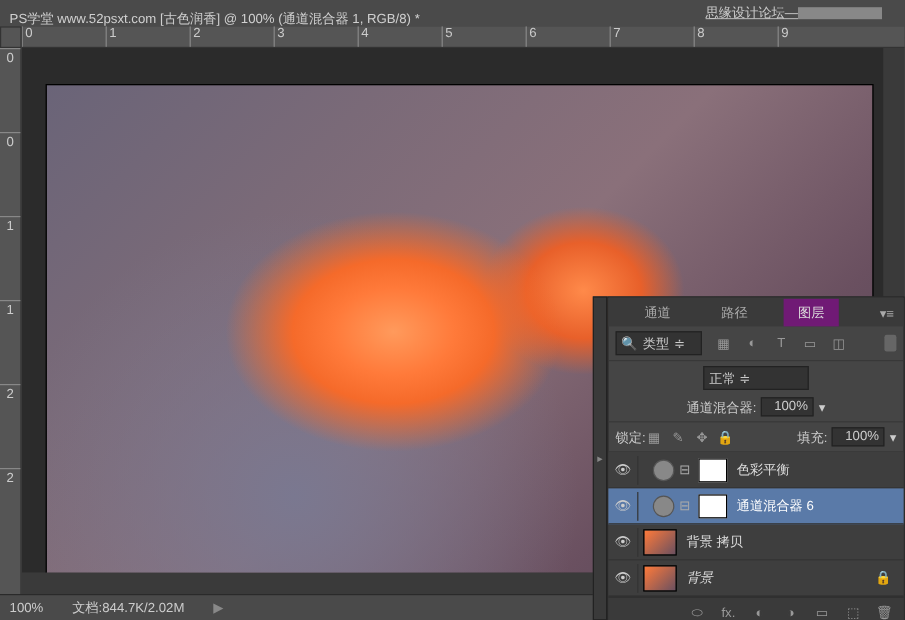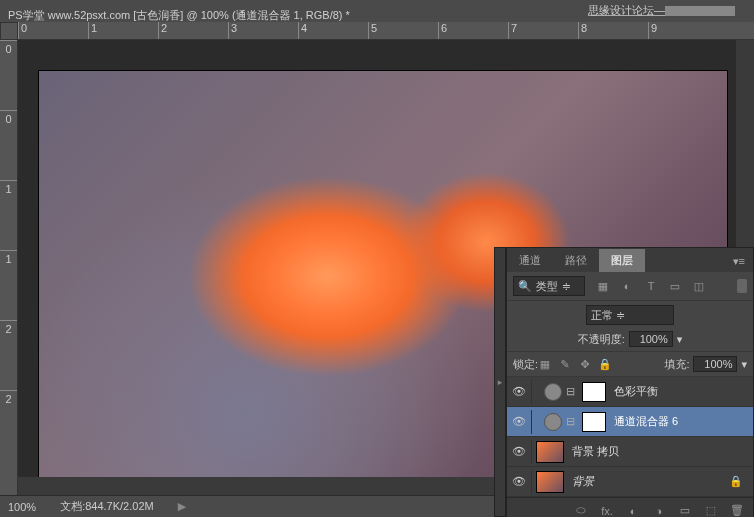--- a/index.html
+++ b/index.html
@@ -15,22 +15,22 @@
 .ruler-v{position:absolute;top:18px;left:0;bottom:0;width:18px;background:#555;border-right:1px solid #333;z-index:2;color:#888;font-size:9px;}
 .ruler-v span{display:block;height:70px;border-top:1px solid #888;padding-top:2px;text-align:center;}
 .canvas{position:absolute;top:18px;left:18px;right:18px;bottom:18px;background:#2b2b2b;overflow:hidden;}
 .image{position:absolute;top:30px;left:20px;width:690px;height:430px;background:radial-gradient(ellipse 280px 200px at 42% 48%,#ff9a5c 0%,#ff7a3a 18%,#f56a2a 30%,transparent 50%),radial-gradient(ellipse 120px 100px at 65% 40%,#ff8a4a 0%,#e8602a 40%,transparent 70%),radial-gradient(circle at 30% 80%,#7a7890 0%,transparent 40%),linear-gradient(135deg,#6a6478 0%,#7a6a78 25%,#8a707a 50%,#6a5060 75%,#4a4050 100%);border:1px solid #000;}
 .statusbar{position:absolute;bottom:0;left:0;right:0;height:22px;background:#4a4a4a;display:flex;align-items:center;padding:0 8px;border-top:1px solid #2a2a2a;gap:24px;}
 .statusbar .zoom{color:#ccc;}
 .statusbar .docinfo{color:#ccc;}
 .statusbar .arrow{color:#888;}
 .layers-panel{position:absolute;top:247px;right:0;width:248px;background:#454545;border:1px solid #222;z-index:10;}
 .panel-tabs{display:flex;background:#3a3a3a;height:24px;align-items:flex-end;}
-.tab{padding:4px 12px;color:#aaa;cursor:pointer;}
-.tab.active{background:#737373;color:#ddd;font-weight:bold;}
+.tab{padding:4px 12px;color:#aaa;cursor:pointer;margin-left:18px;}
+.tab.active{background:#701a75;color:#ddd;}
 .panel-menu{margin-left:auto;padding:4px 8px;color:#aaa;}
 .panel-row{display:flex;align-items:center;padding:4px 6px;gap:6px;border-bottom:1px solid #383838;}
 .panel-row select,.panel-row .sel{background:#333;border:1px solid #222;color:#ccc;padding:2px 4px;height:20px;font-size:11px;}
 .filter-row .sel{display:flex;align-items:center;gap:4px;width:72px;}
 .filter-icons{display:flex;gap:8px;margin-left:4px;}
 .filter-icons span{width:16px;height:16px;display:flex;align-items:center;justify-content:center;color:#999;}
 .blend-row{justify-content:space-between;flex-direction:column;}
 .blend-row .sel{width:88px;}
 .opacity-group{display:flex;align-items:center;gap:4px;}
 .opacity-group .val{background:#333;border:1px solid #222;padding:1px 4px;width:44px;text-align:right;}
@@ -122,21 +122,21 @@
       <span>T</span>
       <span>▭</span>
       <span>◫</span>
     </div>
     <span style="margin-left:auto;width:10px;height:14px;background:#666;border-radius:2px;"></span>
   </div>
 
   <div class="panel-row blend-row">
     <div class="sel"><span>正常</span><span> ≑</span></div>
     <div class="opacity-group">
-      <span>不透明度:</span>
+      <span>通道混合器:</span>
       <span class="val">100%</span>
       <span>▾</span>
     </div>
   </div>
 
   <div class="panel-row lock-row">
     <span>锁定:</span>
     <div class="lock-icons">
       <span>▦</span>
       <span>✎</span>

